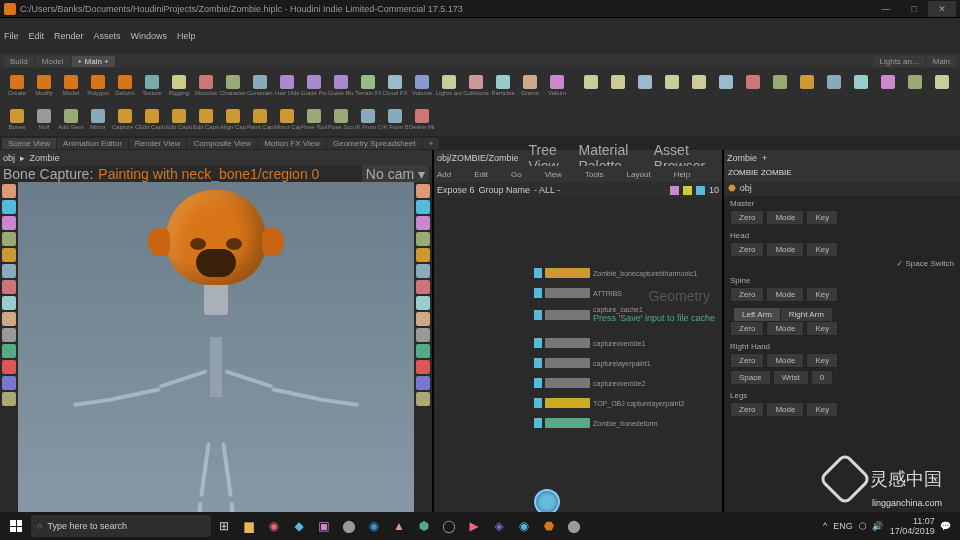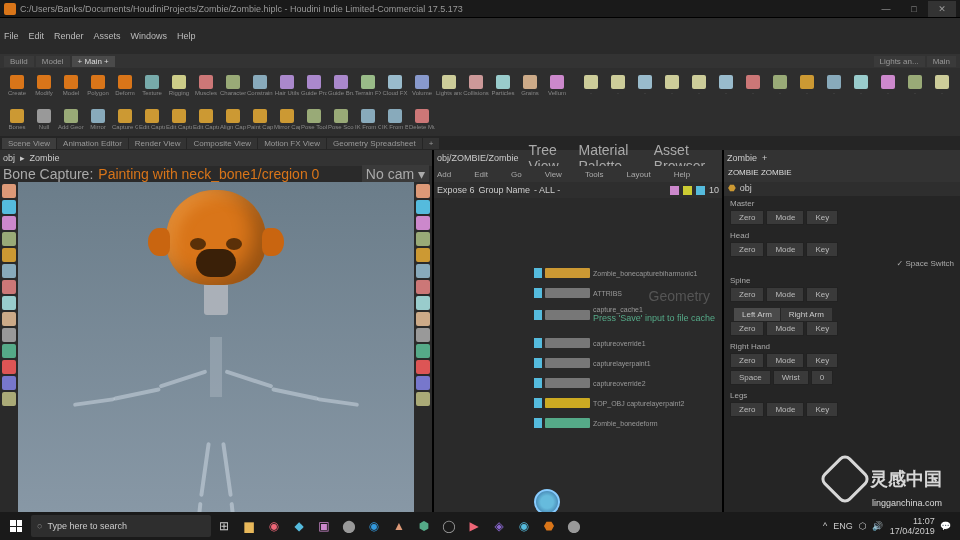--- a/index.html
+++ b/index.html
@@ -79,21 +79,21 @@
 .rgroup .chk{font-size:8px;color:#aaa;padding:2px 0}
 .rtabs{display:flex;gap:1px;padding:0 4px}
 .rtabs .rtab{padding:2px 8px;background:#3a3a3a;font-size:8px}
 .rtabs .rtab.active{background:#4a4a4a}
 .timeline{height:30px;background:#1a1a1a;display:flex;align-items:center;padding:0 4px;gap:3px}
 .timeline .tbtn{width:18px;height:16px;background:#2e2e2e;display:flex;align-items:center;justify-content:center;color:#999;font-size:8px}
 .timeline .track{flex:1;height:12px;background:#2a2a2a;position:relative}
 .timeline .marker{position:absolute;left:8%;top:0;width:2px;height:12px;background:#d97519}
 .watermark{position:absolute;right:18px;bottom:42px;display:flex;align-items:center;gap:6px;opacity:0.82}
 .watermark .wlogo{width:38px;height:38px;border:3px solid #fff;border-radius:8px;transform:rotate(45deg)}
-.watermark .wtext{color:#fff;font-size:18px;font-weight:bold}
+.watermark .wtext{color:#fff;font-size:18px;font-weight:normal}
 .watermark .wsub{color:#fff;font-size:9px;position:absolute;right:0;bottom:-10px}
 .taskbar{height:28px;background:#1a1a1a;display:flex;align-items:center;padding:0 2px;gap:1px;position:absolute;bottom:0;left:0;right:0}
 .taskbar .start{width:28px;height:24px;display:flex;align-items:center;justify-content:center}
 .taskbar .wingrid{width:12px;height:12px;display:grid;grid-template:1fr 1fr/1fr 1fr;gap:1px}
 .taskbar .wingrid div{background:#fff}
 .taskbar .search{width:180px;height:22px;background:#2e2e2e;border-radius:2px;display:flex;align-items:center;padding:0 6px;gap:5px;color:#888}
 .taskbar .tb{width:24px;height:24px;display:flex;align-items:center;justify-content:center;font-size:12px}
 .taskbar .tray{margin-left:auto;display:flex;align-items:center;gap:6px;padding:0 6px;font-size:8px;color:#aaa}
 </style>
 </head>

